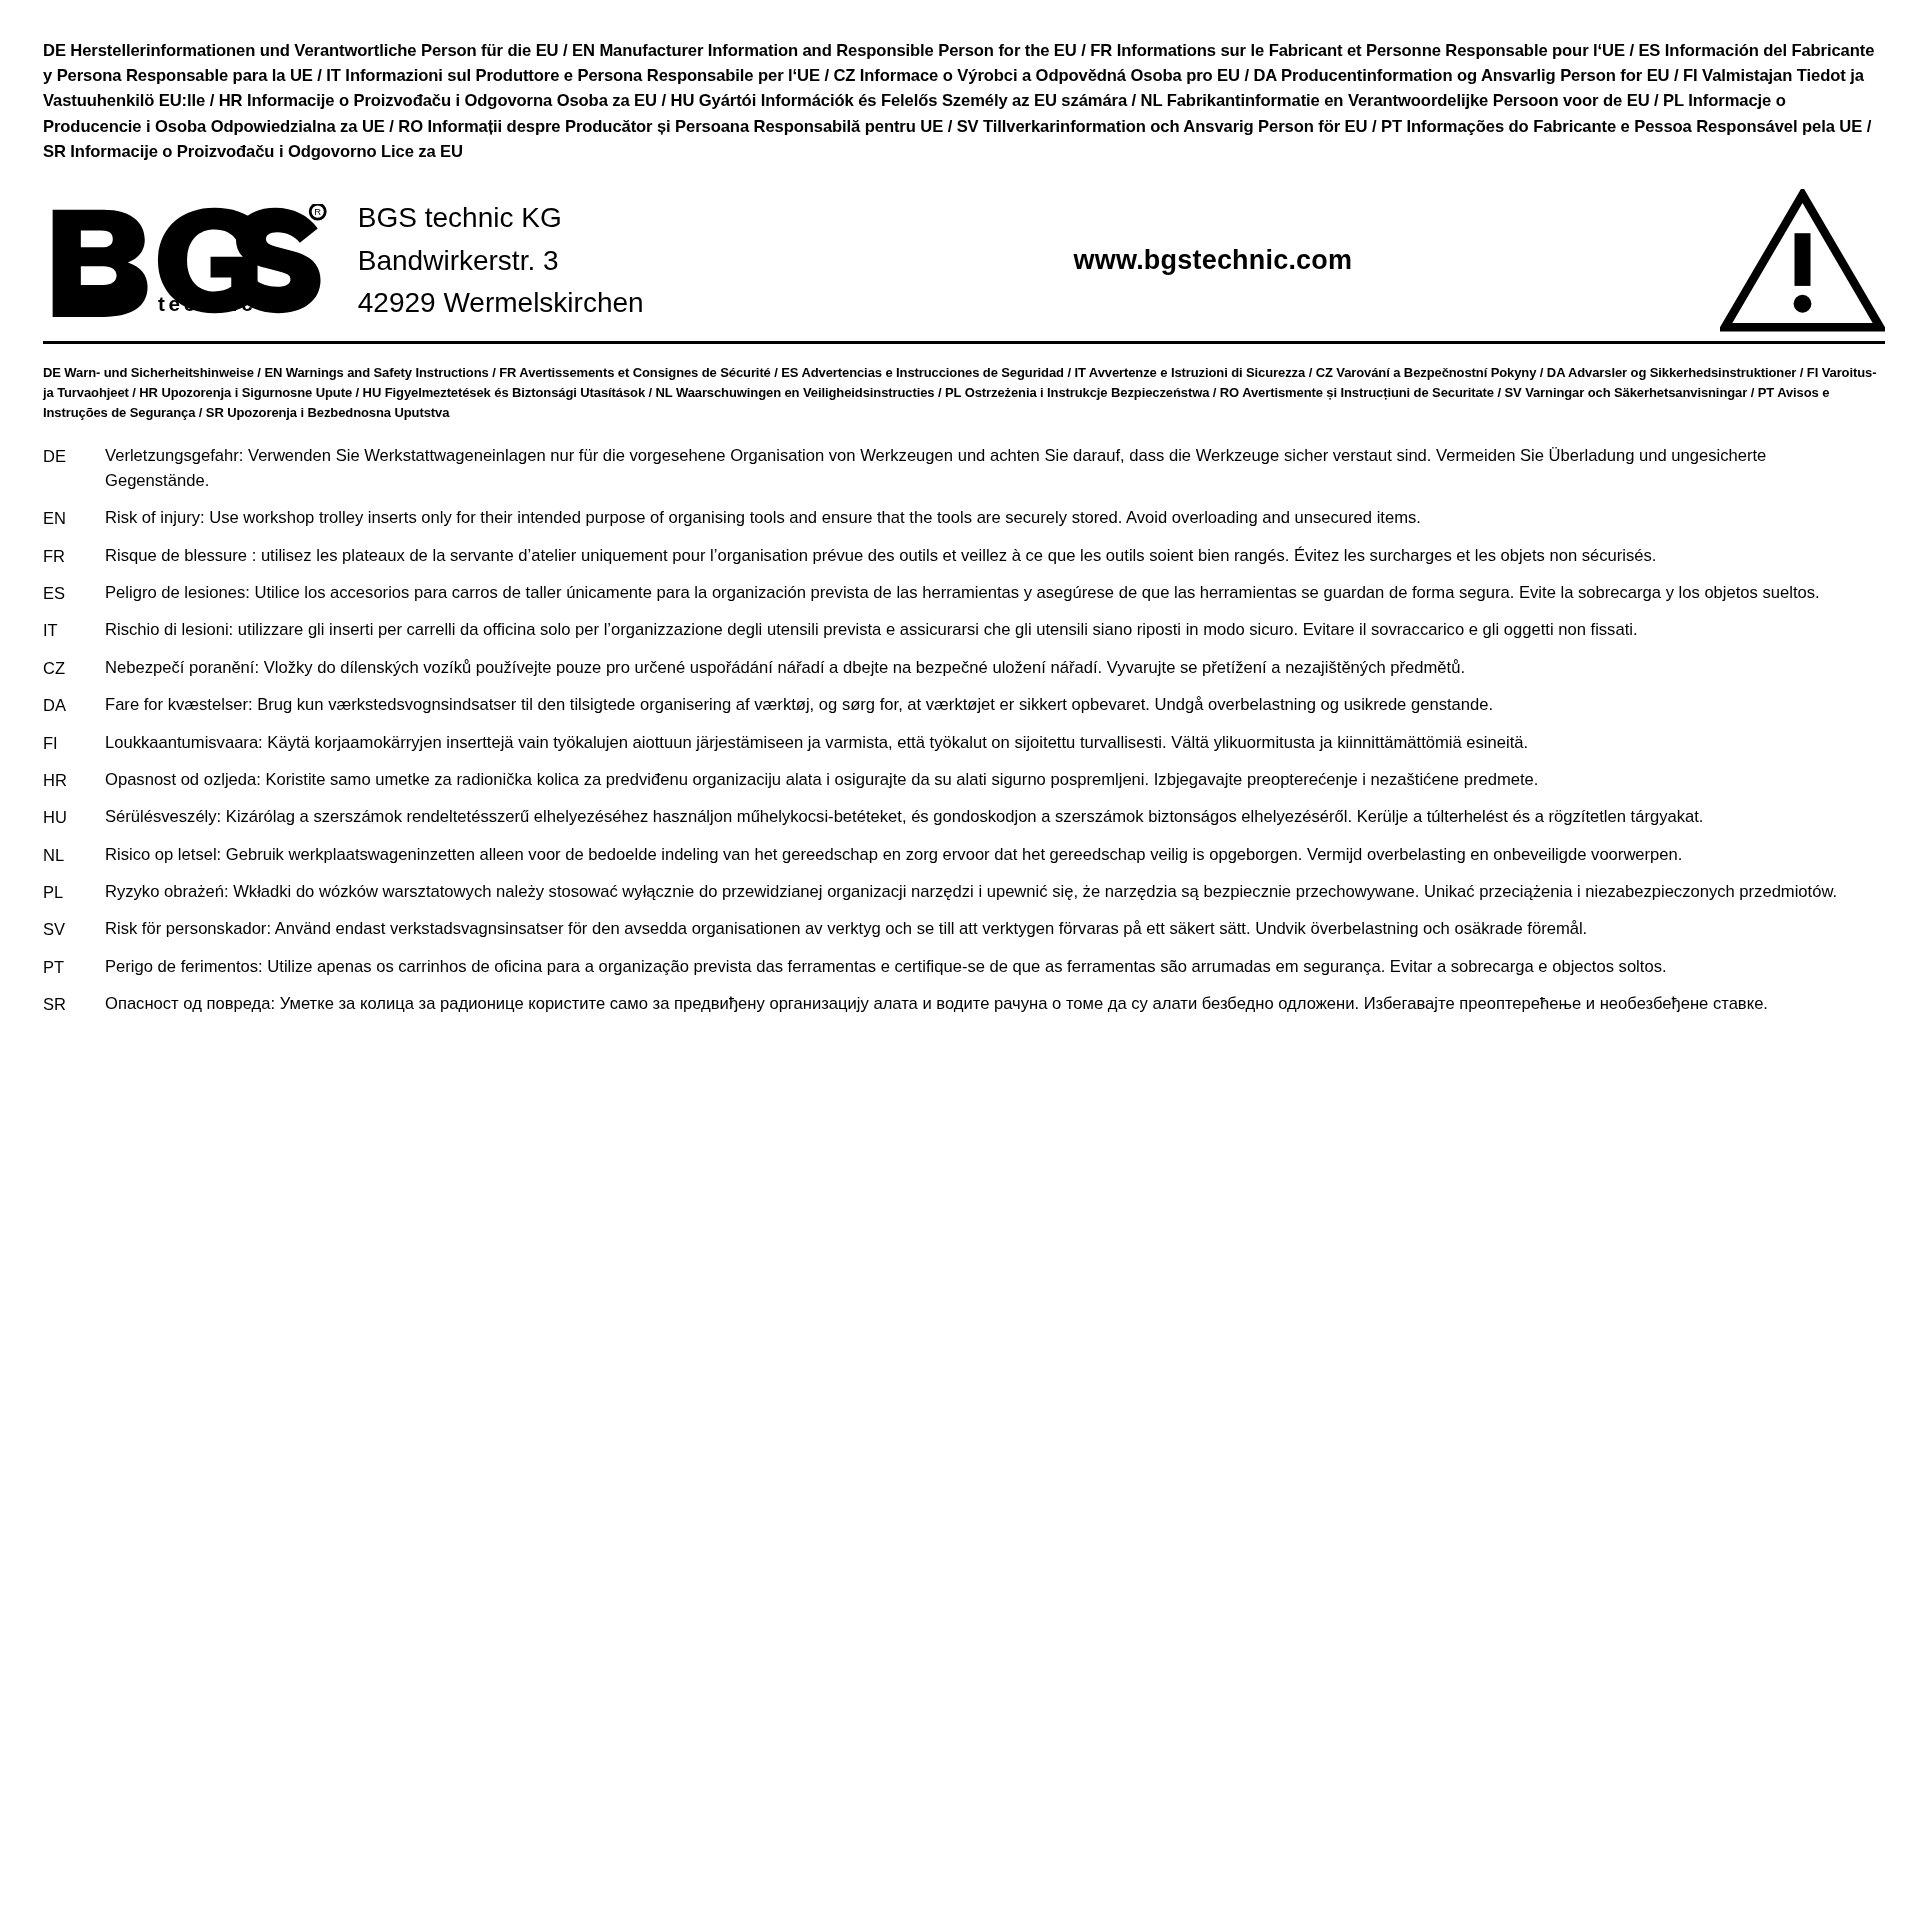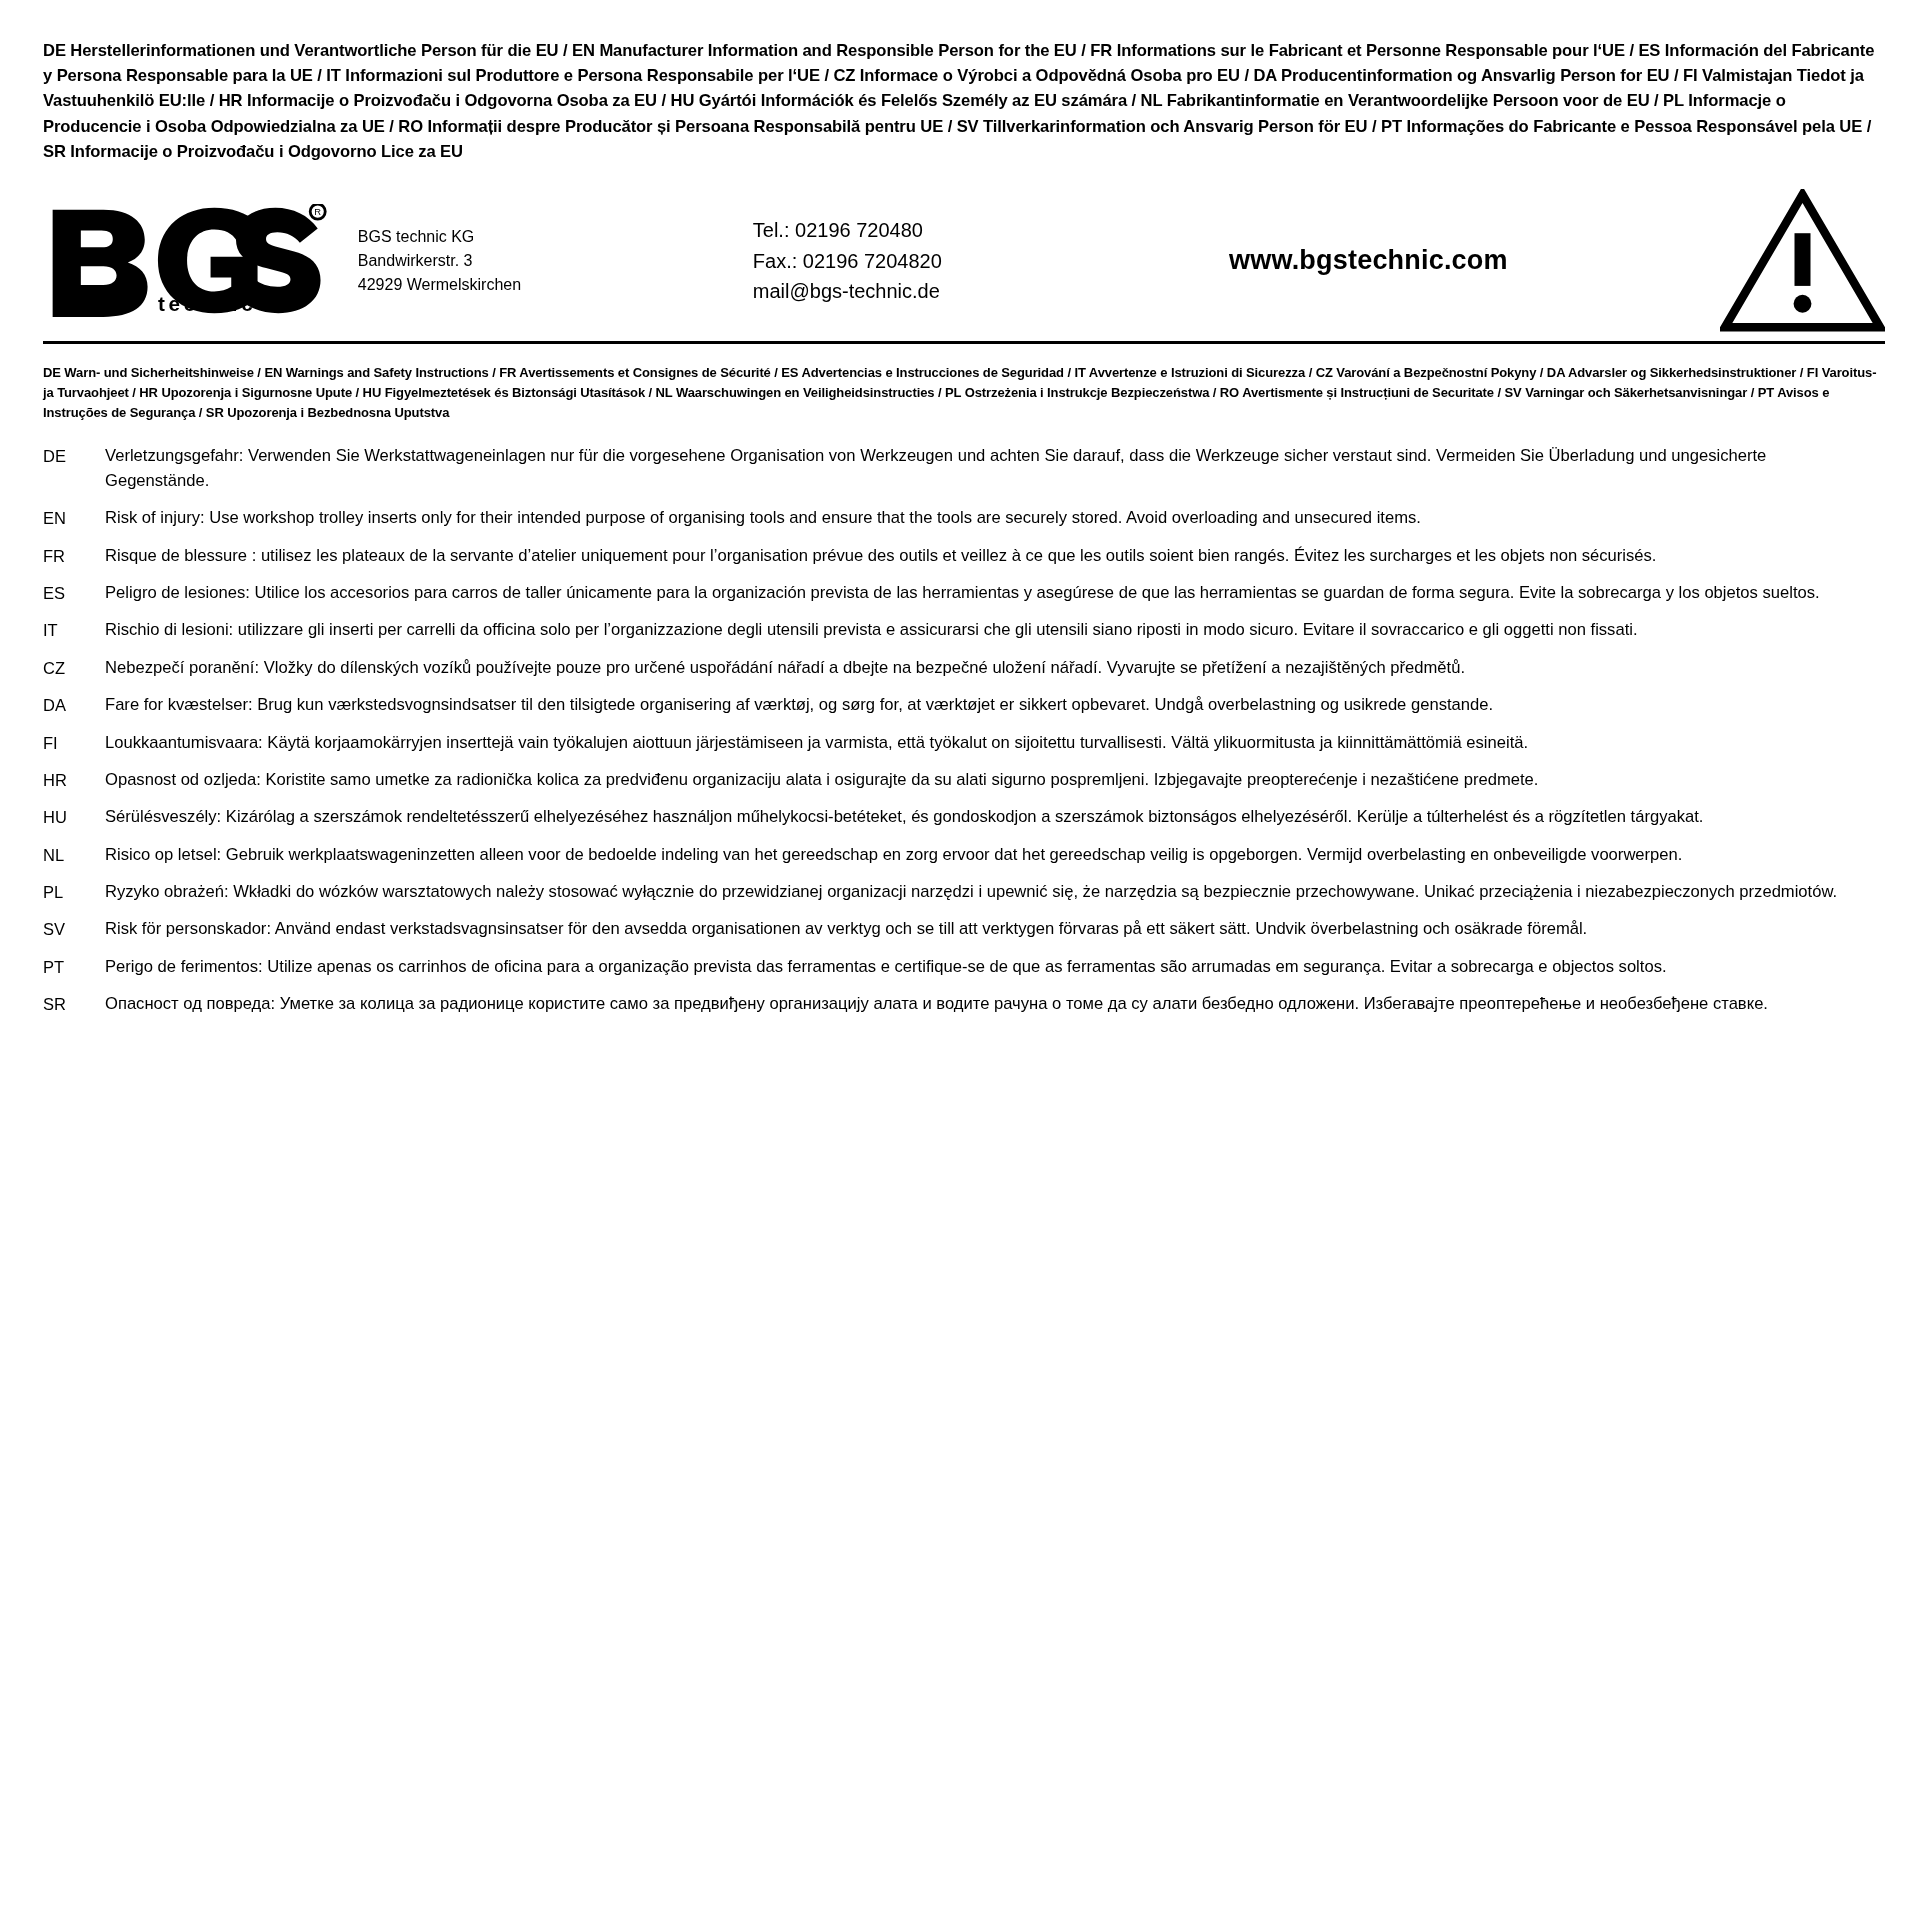--- a/index.html
+++ b/index.html
@@ -39,21 +39,21 @@
     min-height: 141px;
   }
   .logo {
     width: 311px;
     flex: 0 0 311px;
     padding-left: 3.8px;
   }
   .logo svg { display: block; }
 
   .addr {
-    font-size: 16px;
+    font-size: 28px;
     line-height: 1.52;
     flex: 0 0 395px;
     padding-top: 1.9px;
   }
   .contact {
     font-size: 20px;
     line-height: 1.52;
     flex: 0 0 311px;
     padding-top: 1.9px;
   }
@@ -131,25 +131,20 @@
         <text x="118" y="114" font-family="Liberation Sans, sans-serif" font-size="22" font-weight="bold" letter-spacing="4" fill="#000">technic</text>
       </svg>
     </div>
 
     <div class="addr">
       <div>BGS technic KG</div>
       <div>Bandwirkerstr. 3</div>
       <div>42929 Wermelskirchen</div>
     </div>
 
-    <div class="contact">
-      <div>Tel.: 02196 720480</div>
-      <div>Fax.: 02196 7204820</div>
-      <div>mail@bgs-technic.de</div>
-    </div>
 
     <div class="weburl">www.bgstechnic.com</div>
 
     <div class="warn-triangle">
       <svg width="165" height="143" viewBox="0 0 175 152" xmlns="http://www.w3.org/2000/svg" aria-hidden="true">
         <path d="M87.5 6 L170 147 H5 Z" fill="none" stroke="#000" stroke-width="9" stroke-linejoin="miter"></path>
         <rect x="79" y="47" width="17" height="56" fill="#000"></rect>
         <circle cx="87.5" cy="122" r="9.5" fill="#000"></circle>
       </svg>
     </div>

